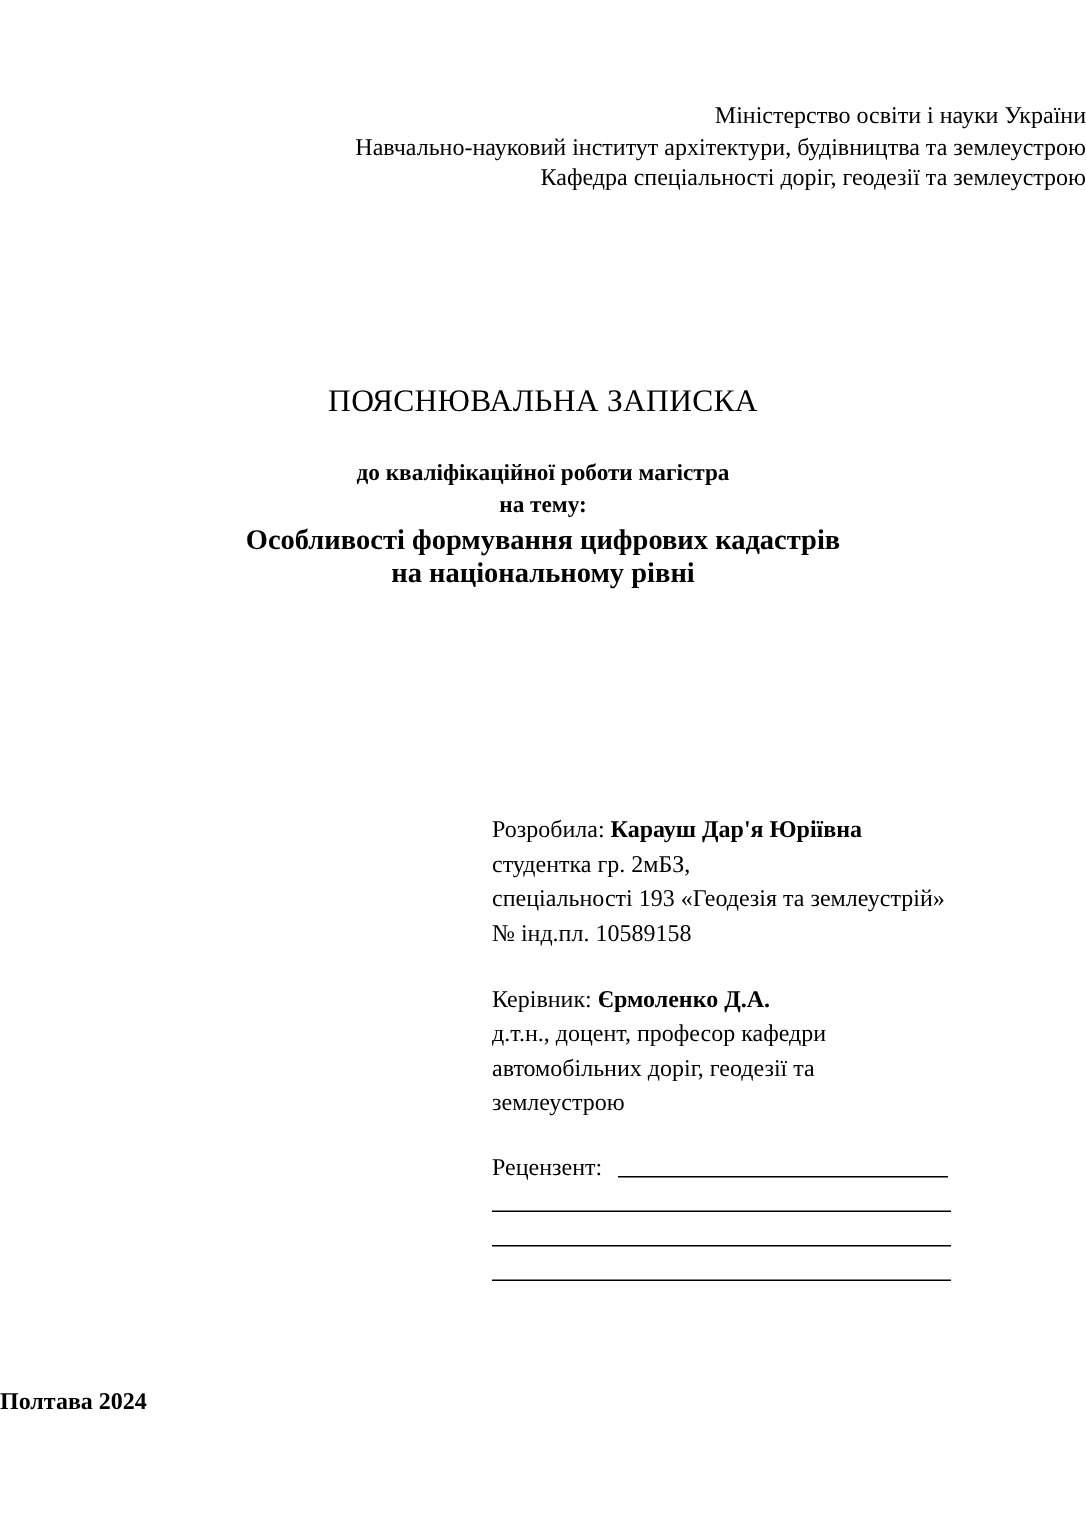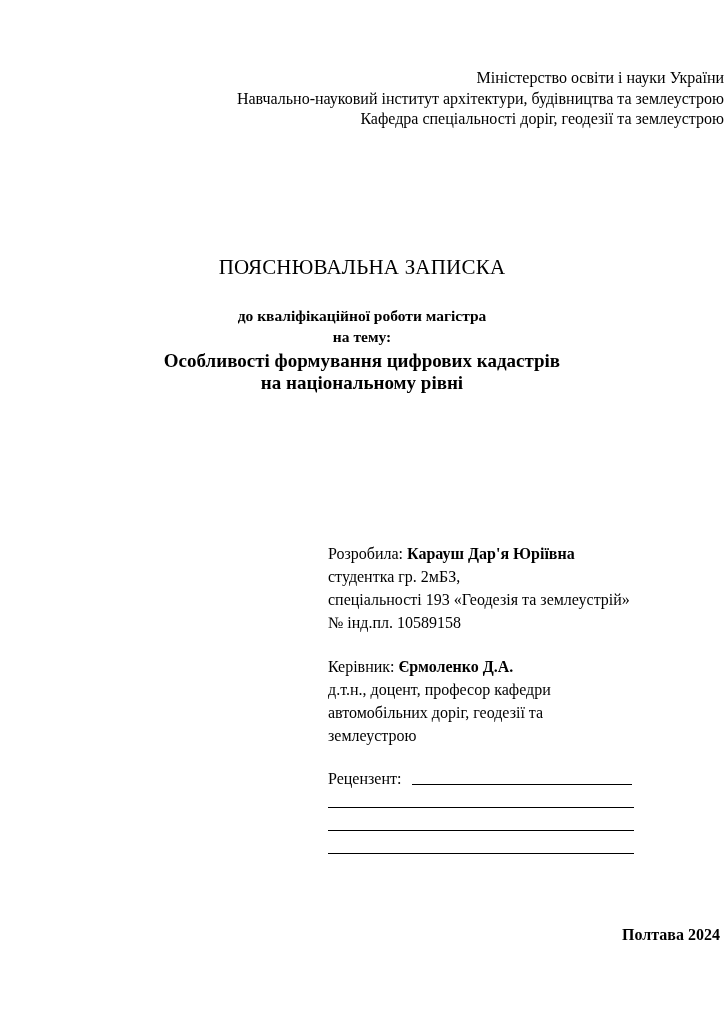--- a/index.html
+++ b/index.html
@@ -32,21 +32,21 @@
     .supervisor { top: 655px; }
     .reviewer { top: 767px; width: 310px; }
     .line {
       height: 23px; position: relative;
     }
     .rule {
       position: absolute; bottom: 5px; border-bottom: 1px solid #000;
     }
     .footer {
       position: absolute; left: 0; top: 926px; width: 720px;
-      text-align: right; font-size: 16px; font-weight: bold;
+      text-align: left; font-size: 16px; font-weight: bold;
     }
   </style>
 </head>
 <body>
 
 <div class="header">
   <div>Міністерство освіти і науки України</div>
   <div>Навчально-науковий інститут архітектури, будівництва та землеустрою</div>
   <div>Кафедра спеціальності доріг, геодезії та землеустрою</div>
 </div>

